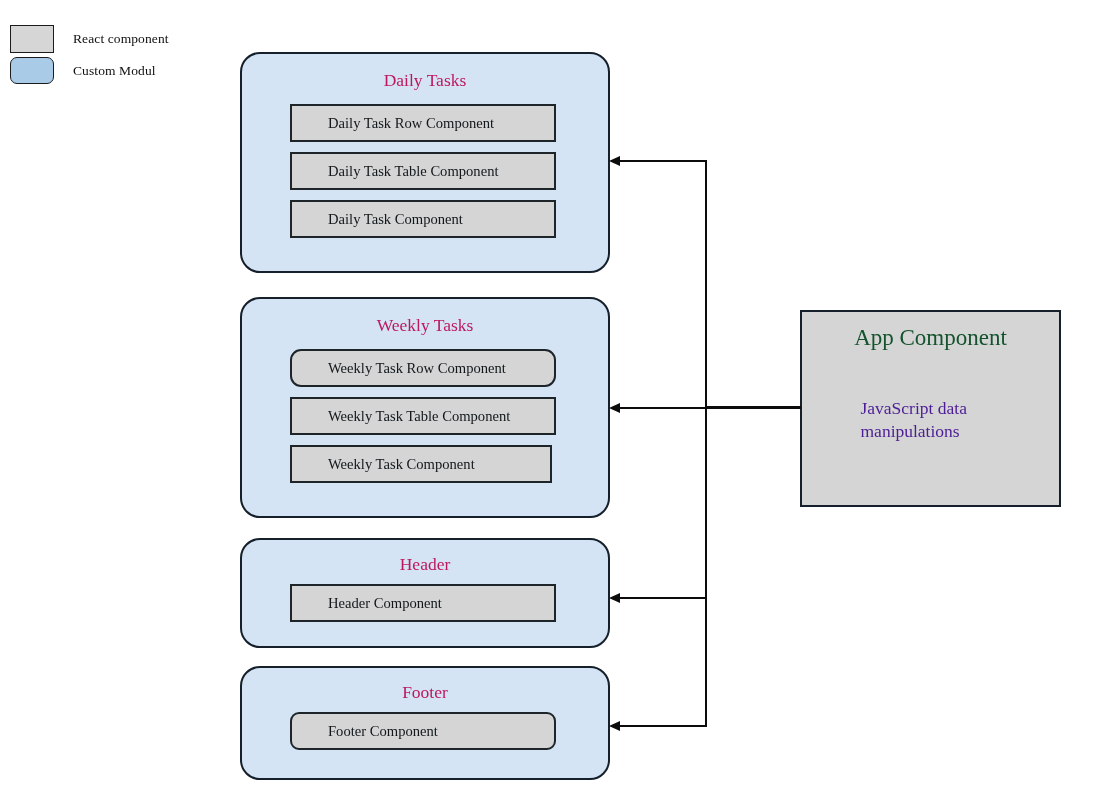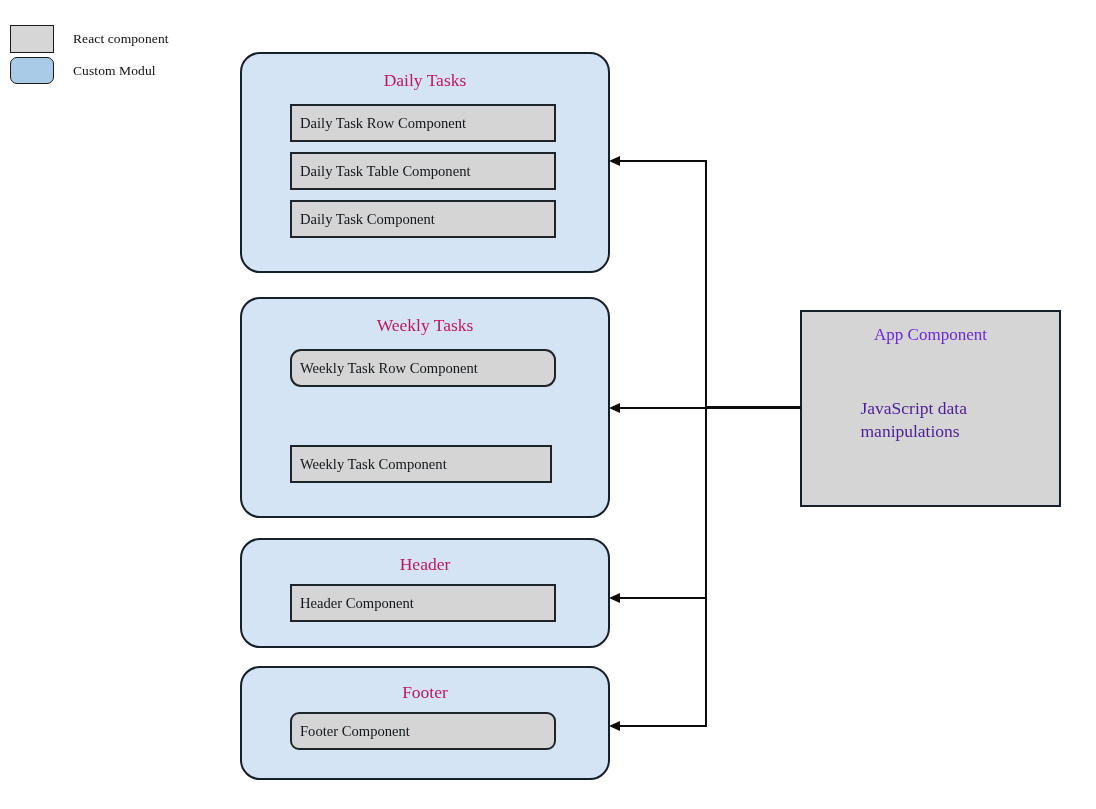--- a/index.html
+++ b/index.html
@@ -75,36 +75,37 @@
     border: 2px solid #1d2529;
     box-sizing: border-box;
     display: flex;
     align-items: center;
   }
   .comp-label {
     padding-left: 8px;
     font-size: 14.6px;
     color: #11171b;
     white-space: nowrap;
+    margin-left: 28px;
   }
 
   
   .app-box {
     position: absolute;
     background: #d5d5d5;
     border: 2px solid #16202b;
     box-sizing: border-box;
   }
   .app-title {
     position: absolute;
     left: 0;
     right: 0;
     text-align: center;
-    font-size: 17px;
-    color: #6d28d9;
+    font-size: 23px;
+    color: #14532d;
     white-space: nowrap;
   }
   .app-sub-wrap {
     position: absolute;
     left: 0;
     right: 0;
     display: flex;
     justify-content: center;
   }
   .app-sub {
@@ -165,20 +166,23 @@
   <div class="comp" style="left:290px; top:152px; width:266px; height:38px;">
     <span class="comp-label">Daily Task Table Component</span>
   </div>
 
   <div class="module" style="left:240px; top:297px; width:370px; height:221px;">
     <div class="module-title" style="top:16px;">Weekly Tasks</div>
   </div>
   <div class="comp" style="left:290px; top:349px; width:266px; height:38px;border-radius:11px;">
     <span class="comp-label">Weekly Task Row Component</span>
   </div>
+  <div class="comp" style="left:290px; top:397px; width:266px; height:38px;">
+    <span class="comp-label">Weekly Task Table Component</span>
+  </div>
   <div class="comp" style="left:290px; top:445px; width:262px; height:38px;">
     <span class="comp-label">Weekly Task Component</span>
   </div>
 
   <div class="module" style="left:240px; top:538px; width:370px; height:110px;">
     <div class="module-title" style="top:14px;">Header</div>
   </div>
   <div class="comp" style="left:290px; top:584px; width:266px; height:38px;">
     <span class="comp-label">Header Component</span>
   </div>

